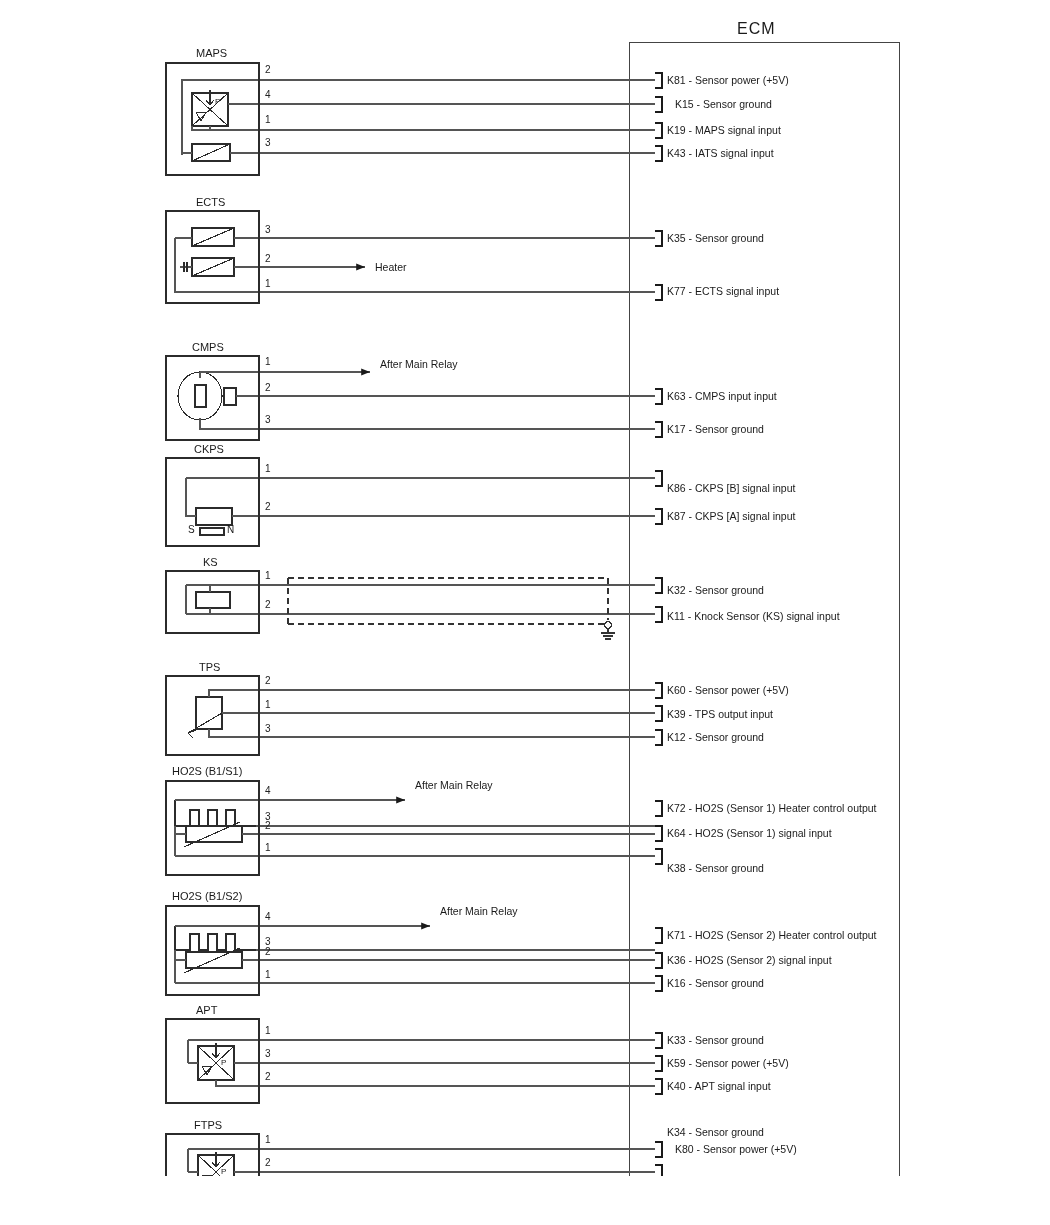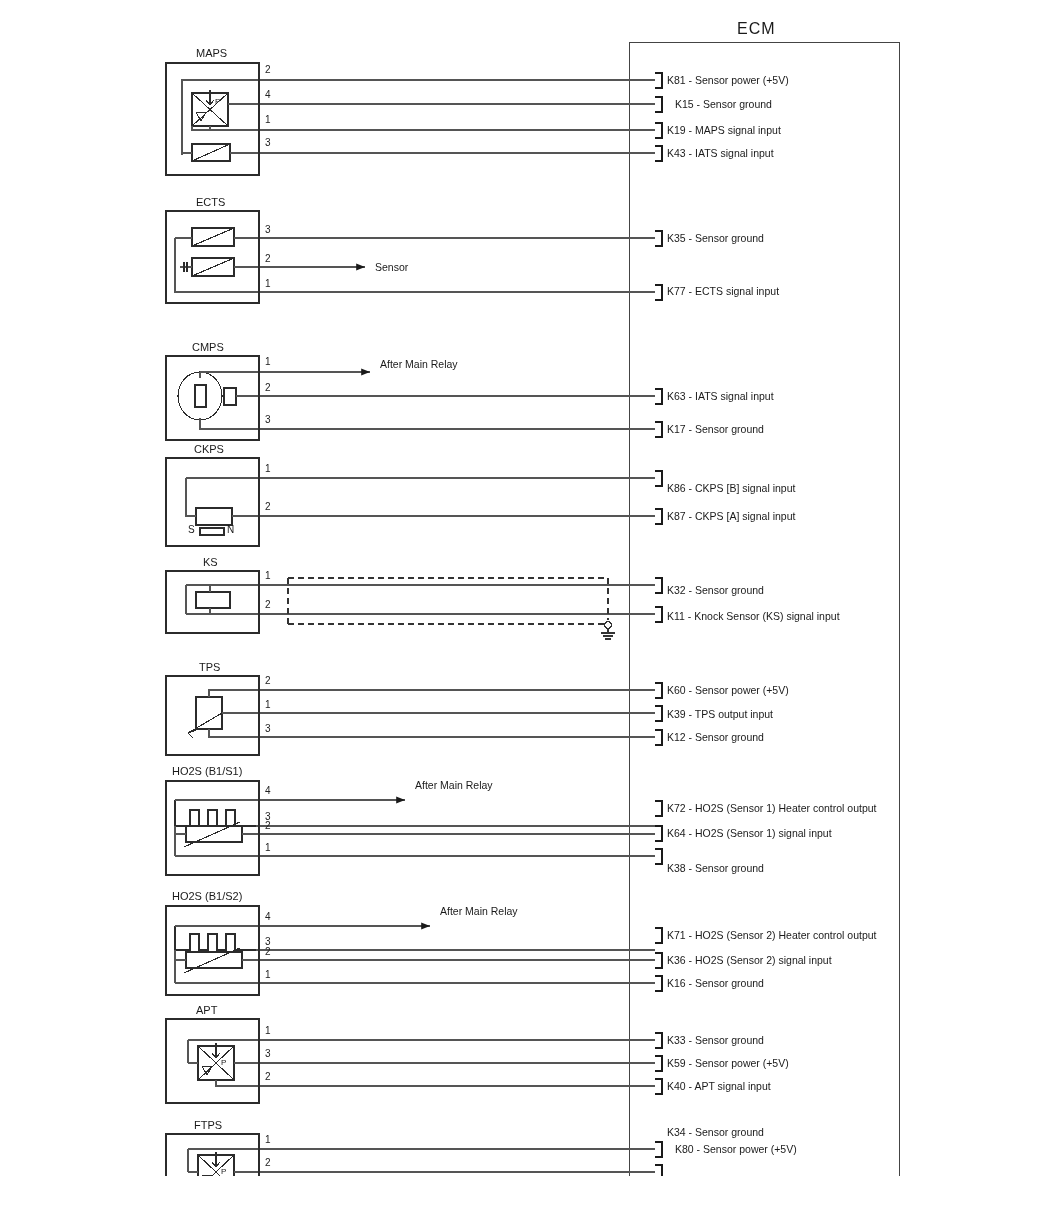--- a/index.html
+++ b/index.html
@@ -295,21 +295,21 @@
   <div class="pin" style="left:265px;top:1181px;">3</div>
 
   <div class="termtxt" style="left:667px;top:74px;">K81 - Sensor power (+5V)</div>
   <div class="termtxt" style="left:667px;top:98px;margin-left:8px;">K15 - Sensor ground</div>
   <div class="termtxt" style="left:667px;top:124px;">K19 - MAPS signal input</div>
   <div class="termtxt" style="left:667px;top:147px;">K43 - IATS signal input</div>
 
   <div class="termtxt" style="left:667px;top:232px;">K35 - Sensor ground</div>
   <div class="termtxt" style="left:667px;top:285px;">K77 - ECTS signal input</div>
 
-  <div class="termtxt" style="left:667px;top:390px;">K63 - IATS signal input</div>
+  <div class="termtxt" style="left:667px;top:390px;">K63 - CMPS input input</div>
   <div class="termtxt" style="left:667px;top:423px;">K17 - Sensor ground</div>
 
   <div class="termtxt" style="left:667px;top:482px;">K86 - CKPS [B] signal input</div>
   <div class="termtxt" style="left:667px;top:510px;">K87 - CKPS [A] signal input</div>
 
   <div class="termtxt" style="left:667px;top:584px;">K32 - Sensor ground</div>
   <div class="termtxt" style="left:667px;top:610px;">K11 - Knock Sensor (KS) signal input</div>
 
   <div class="termtxt" style="left:667px;top:684px;">K60 - Sensor power (+5V)</div>
   <div class="termtxt" style="left:667px;top:708px;">K39 - TPS output input</div>
@@ -324,18 +324,18 @@
   <div class="termtxt" style="left:667px;top:977px;">K16 - Sensor ground</div>
 
   <div class="termtxt" style="left:667px;top:1034px;">K33 - Sensor ground</div>
   <div class="termtxt" style="left:667px;top:1057px;">K59 - Sensor power (+5V)</div>
   <div class="termtxt" style="left:667px;top:1080px;">K40 - APT signal input</div>
 
   <div class="termtxt" style="left:667px;top:1143px;padding-left:8px;">K80 - Sensor power (+5V)</div>
   <div class="termtxt" style="left:667px;top:1126px;">K34 - Sensor ground</div>
   <div class="termtxt" style="left:667px;top:1190px;">K50 - FTPS signal input</div>
 
-  <div class="termtxt" style="left:375px;top:261px;">Sensor</div>
+  <div class="termtxt" style="left:375px;top:261px;">Heater</div>
   <div class="termtxt" style="left:380px;top:358px;">After Main Relay</div>
   <div class="termtxt" style="left:415px;top:779px;">After Main Relay</div>
   <div class="termtxt" style="left:440px;top:905px;">After Main Relay</div>
 
 </div>
 
 </body></html>

